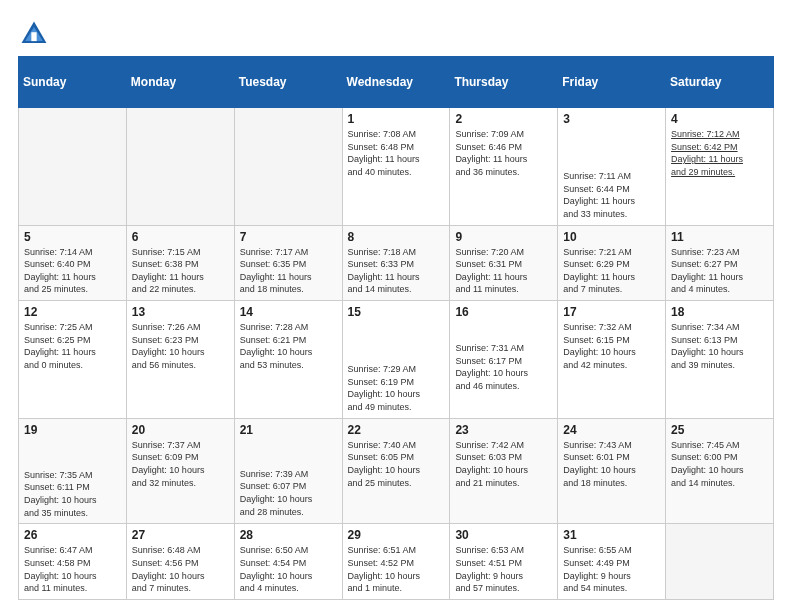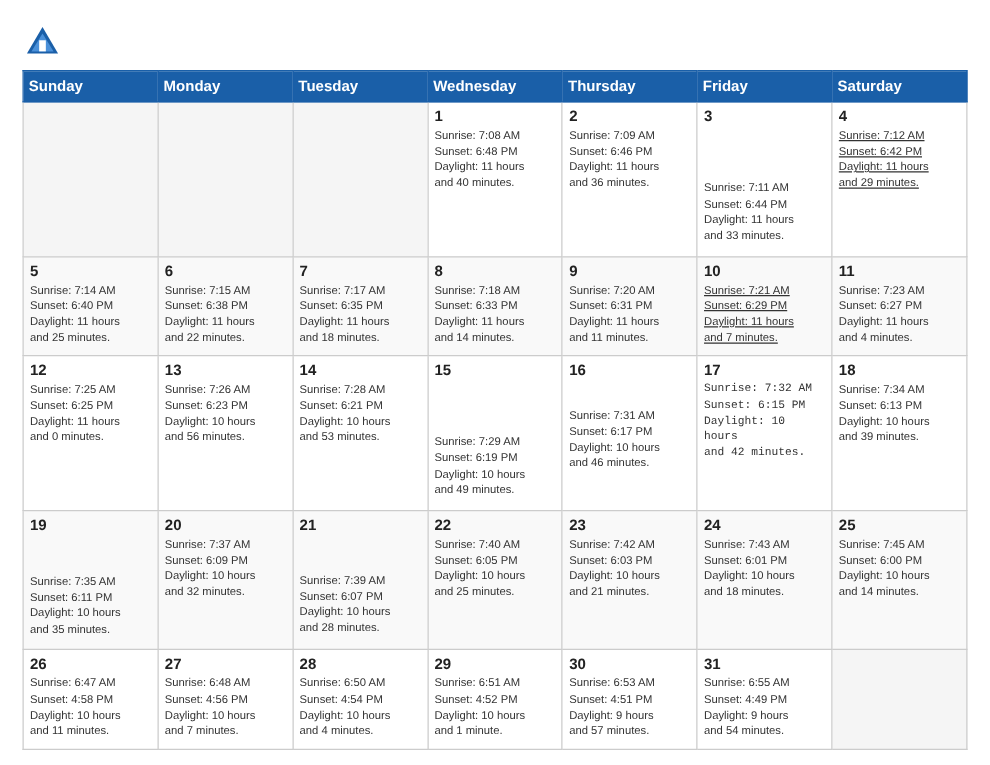--- a/index.html
+++ b/index.html
@@ -64,21 +64,21 @@
       flex: 1;
       border-collapse: collapse;
       width: 100%;
       table-layout: fixed;
     }
     .calendar th {
       background: #1a5fa8;
       color: #fff;
       font-size: 12px;
       font-weight: bold;
-      padding: 5px 4px;
+      padding: 18px 4px;
       text-align: left;
       border: 1px solid #1a5fa8;
     }
     .calendar td {
       border: 1px solid #ccc;
       vertical-align: top;
       padding: 4px 5px;
       font-size: 9.5px;
       color: #333;
       background: #fff;
@@ -203,21 +203,21 @@
           </td>
           <td>
             <span class="day-num">9</span>
             <div class="day-info" style="white-space: pre-line;">Sunrise: 7:20 AM
 Sunset: 6:31 PM
 Daylight: 11 hours
 and 11 minutes.</div>
           </td>
           <td>
             <span class="day-num">10</span>
-            <div class="day-info" style="white-space: pre-line; text-decoration: underline;">Sunrise: 7:21 AM
+            <div class="day-info" style="white-space: pre-line;">Sunrise: 7:21 AM
 Sunset: 6:29 PM
 Daylight: 11 hours
 and 7 minutes.</div>
           </td>
           <td>
             <span class="day-num">11</span>
             <div class="day-info" style="white-space: pre-line;">Sunrise: 7:23 AM
 Sunset: 6:27 PM
 Daylight: 11 hours
 and 4 minutes.</div>
@@ -254,21 +254,21 @@
           </td>
           <td>
             <span class="day-num">16</span>
             <div class="day-info" style="white-space: pre-line; margin-top: 23px;">Sunrise: 7:31 AM
 Sunset: 6:17 PM
 Daylight: 10 hours
 and 46 minutes.</div>
           </td>
           <td>
             <span class="day-num">17</span>
-            <div class="day-info" style="white-space: pre-line; font-family: Liberation Mono, monospace;">Sunrise: 7:32 AM
+            <div class="day-info" style="white-space: pre-line;">Sunrise: 7:32 AM
 Sunset: 6:15 PM
 Daylight: 10 hours
 and 42 minutes.</div>
           </td>
           <td>
             <span class="day-num">18</span>
             <div class="day-info" style="white-space: pre-line;">Sunrise: 7:34 AM
 Sunset: 6:13 PM
 Daylight: 10 hours
 and 39 minutes.</div>

